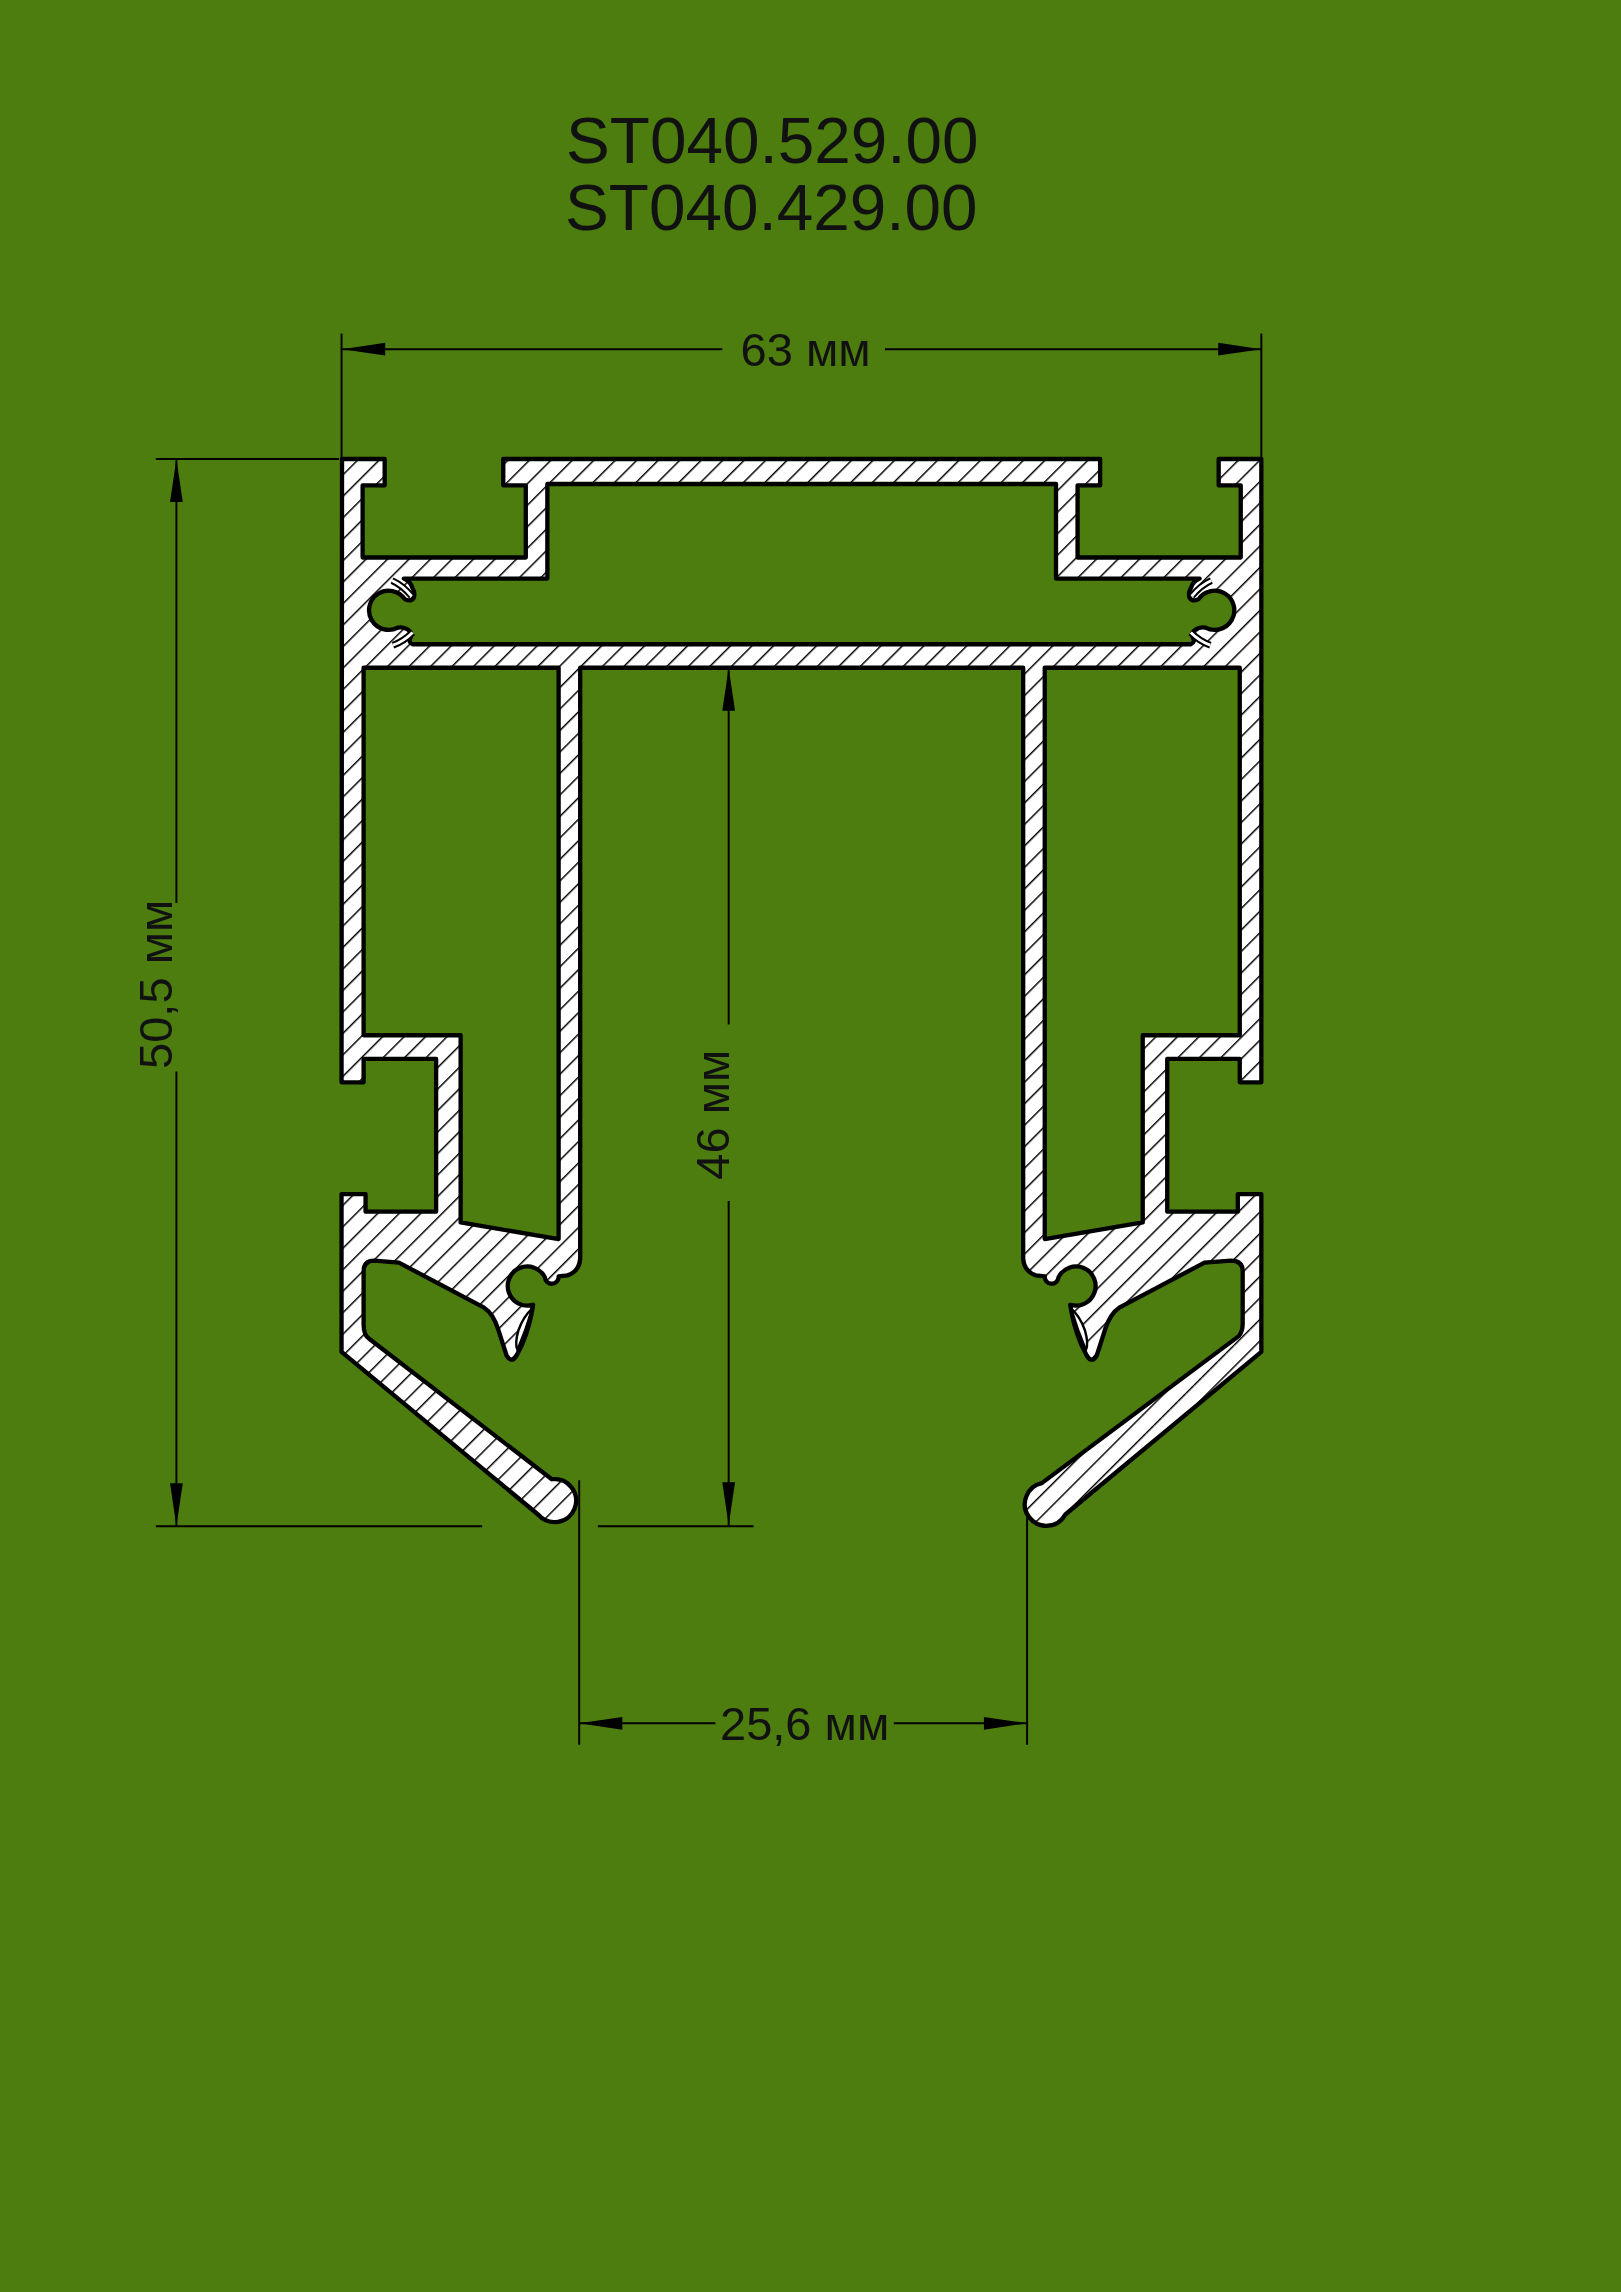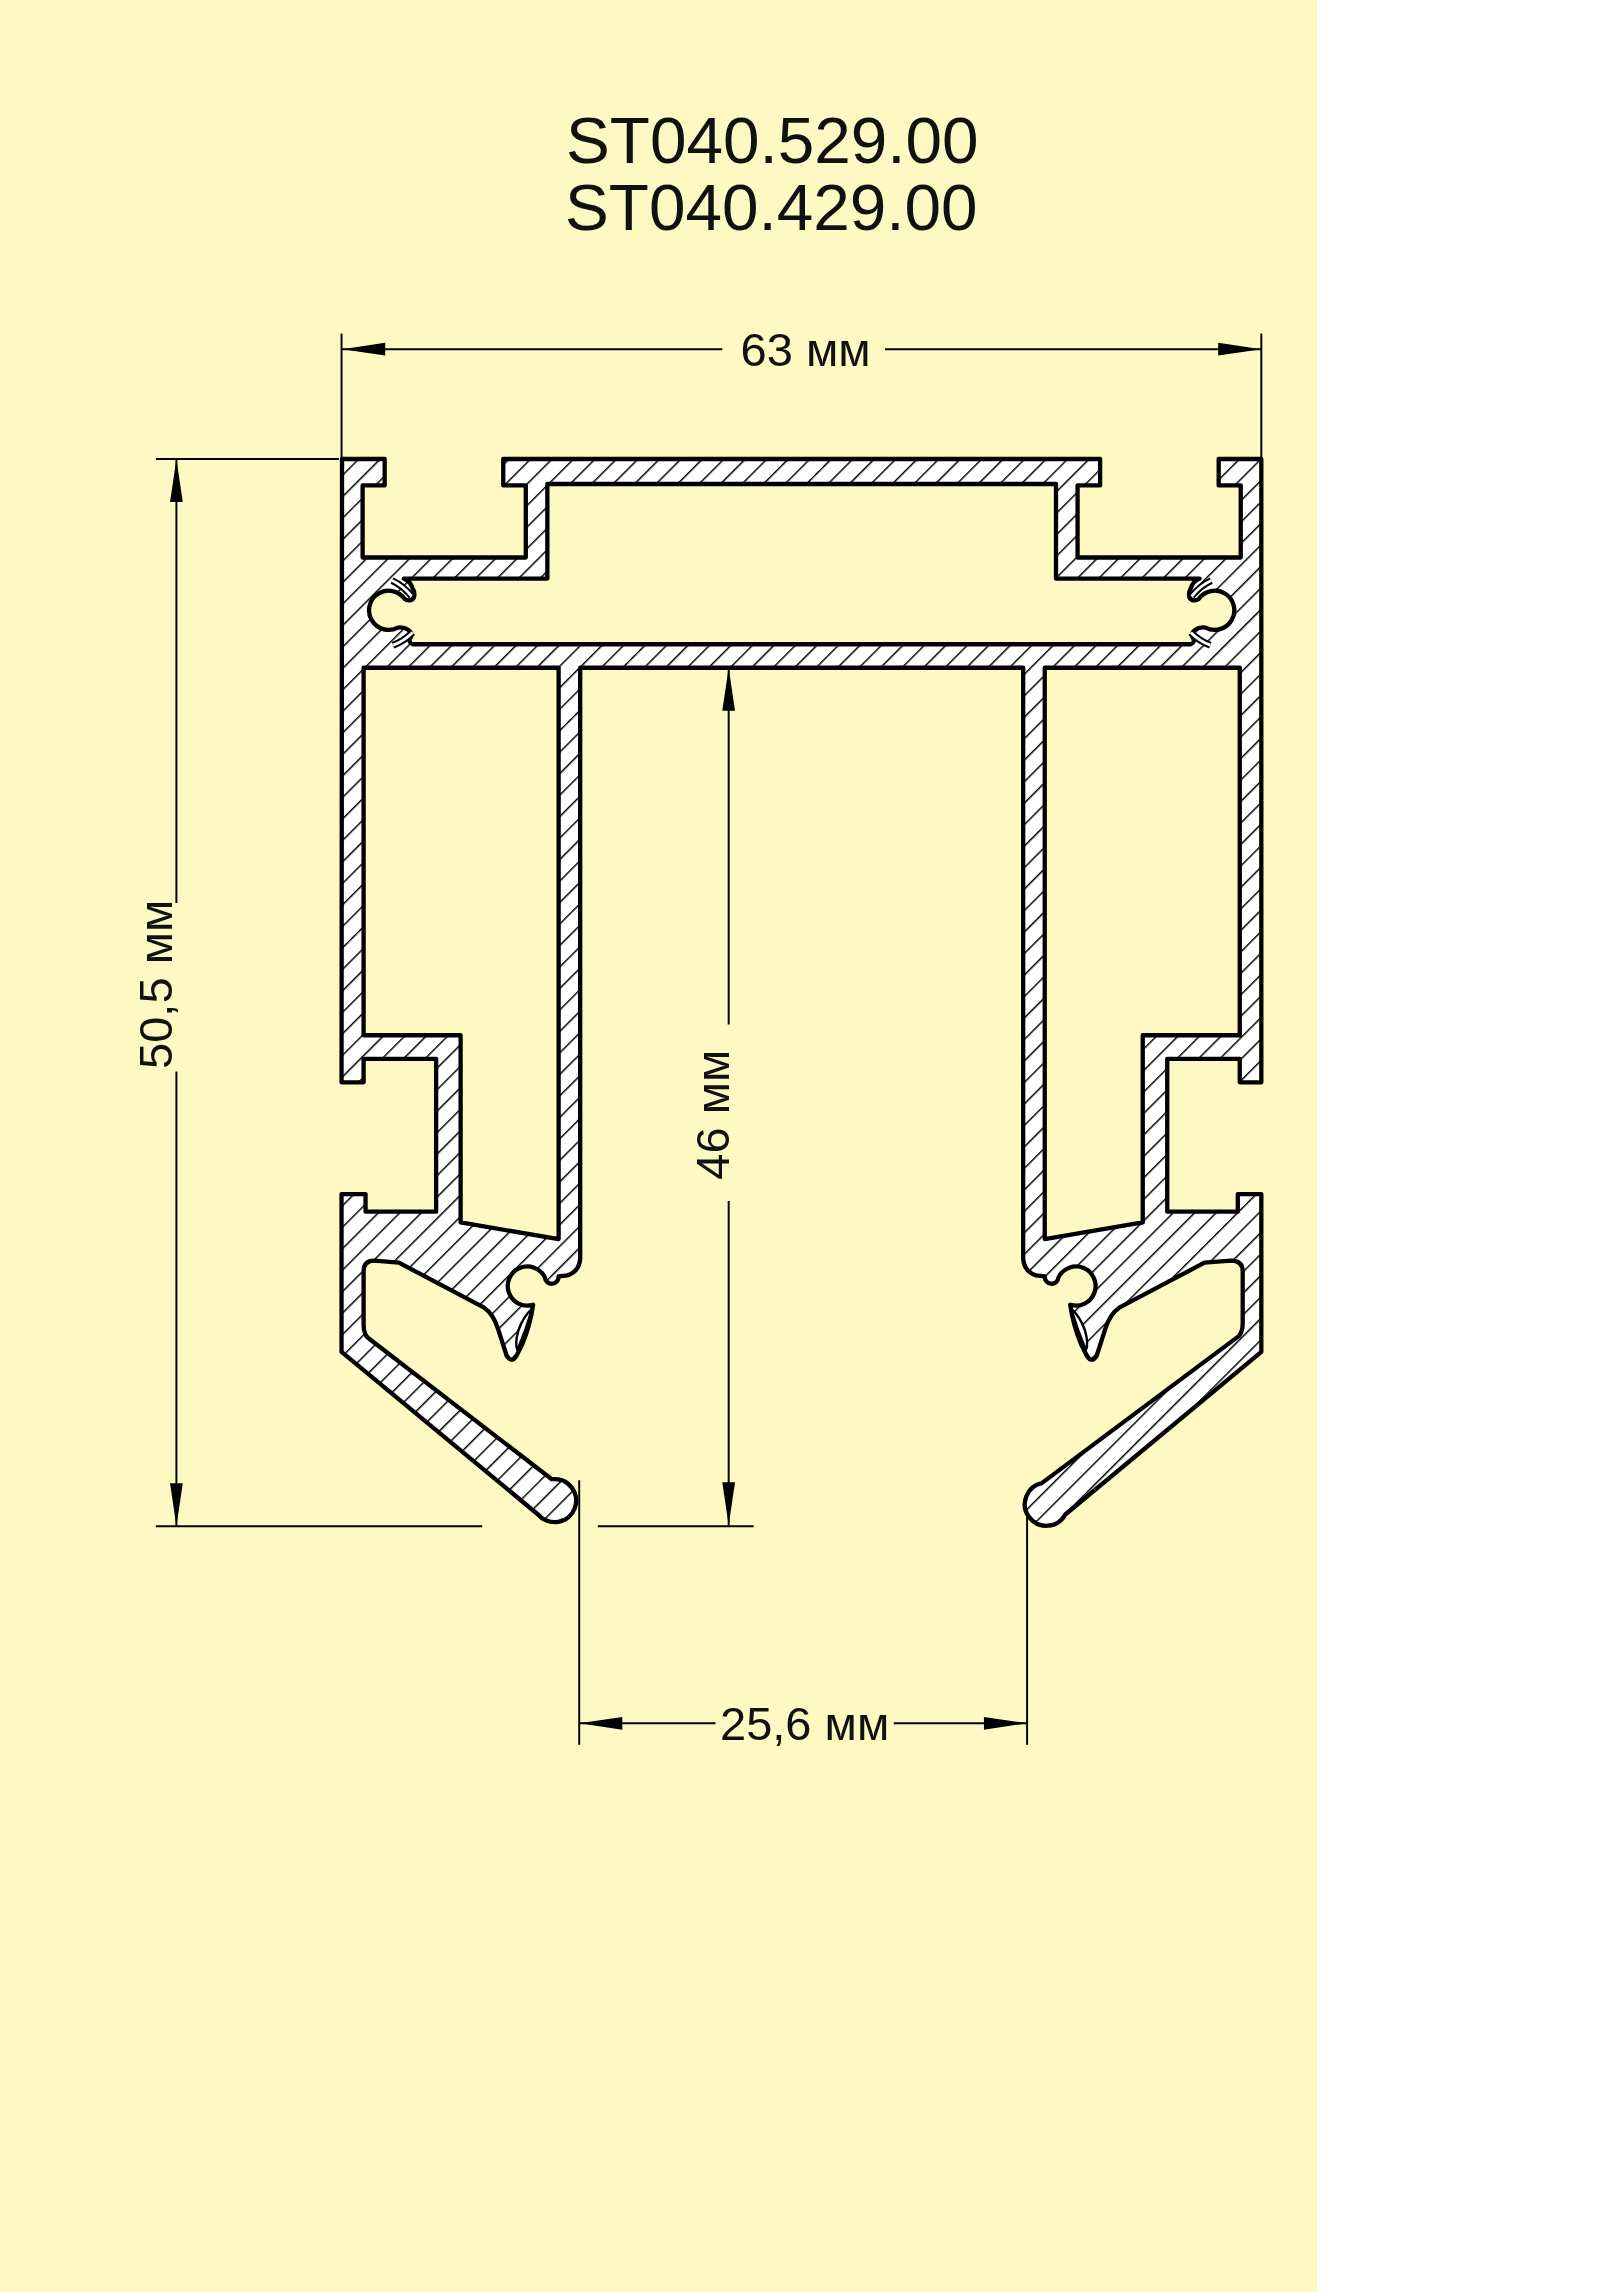--- a/index.html
+++ b/index.html
@@ -1,16 +1,16 @@
 <!DOCTYPE html>
 <html><head>
 <meta charset="utf-8">
 <style>
   html,body{margin:0;padding:0;background:#ffffff;}
-  .page{position:relative;width:1317px;height:2293px;background:#fef9c3;overflow:hidden;
+  .page{position:relative;width:1621px;height:2293px;background:#4d7c0f;overflow:hidden;
         font-family:"Liberation Sans", sans-serif;}
   svg{position:absolute;left:0;top:0;}
 </style>
 </head>
 <body>
 <div class="page">
 <svg width="1621" height="2293" viewBox="0 0 1654 2339">
   <defs>
     <pattern id="hatch" width="15.5" height="15.5" patternUnits="userSpaceOnUse" patternTransform="rotate(-45)">
       <rect width="15.5" height="15.5" fill="#ffffff"></rect>

